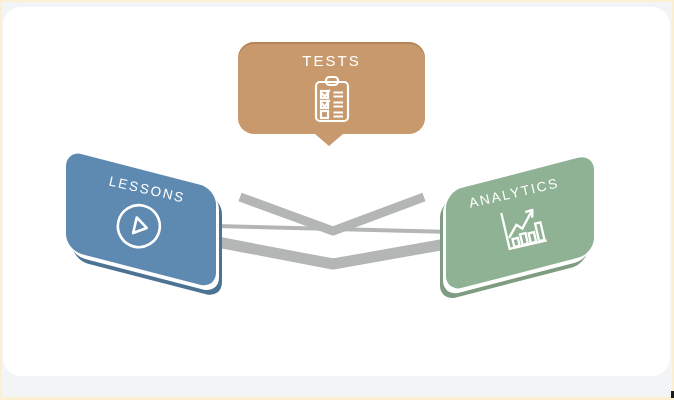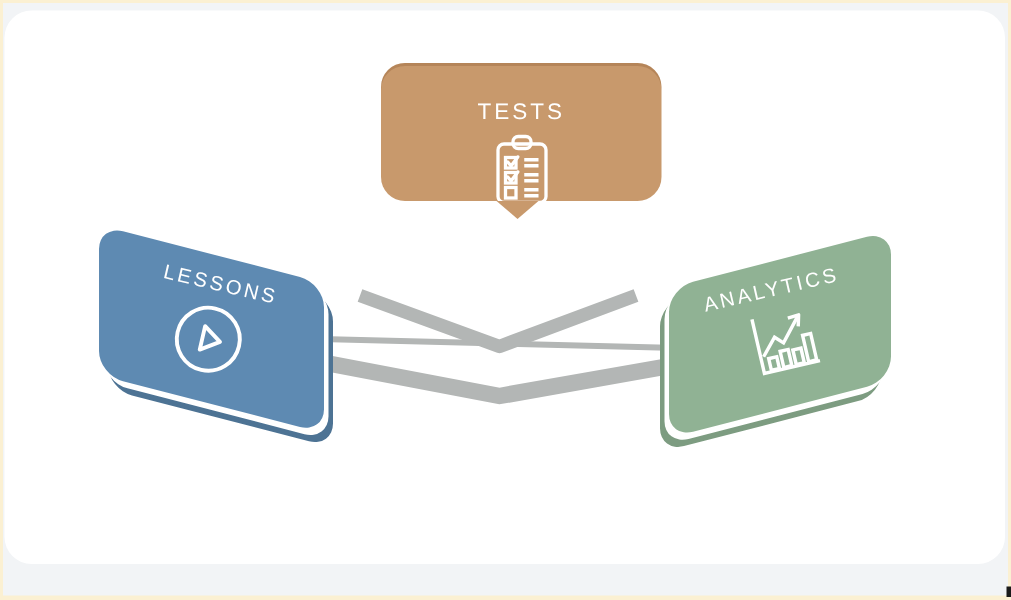--- a/index.html
+++ b/index.html
@@ -25,21 +25,21 @@
   svg.connector{position:absolute;left:0;top:0;}
   svg.connector path{fill:none;stroke:var(--c-connector,#b3b6b5);}
 
   
   .bubble{
     position:absolute;left:238px;top:42px;width:187px;height:92px;
     background:var(--c-bubble,#c8996c);
     border-radius:16px;
     box-shadow:inset 0 2px 0 rgba(140,90,45,.30);
     display:flex;flex-direction:column;align-items:center;
-    padding-top:24px;box-sizing:border-box;margin-left:16px;
+    padding-top:10px;box-sizing:border-box;
   }
   .bubble::after{
     content:"";position:absolute;top:100%;left:calc(50% - 17px);
     border-left:14px solid transparent;border-right:14px solid transparent;
     border-top:12px solid var(--c-bubble,#c8996c);
   }
   .bubble-label{
     color:#fff;font-size:15px;letter-spacing:2px;margin-bottom:5px;font-weight:normal;
   }
 

